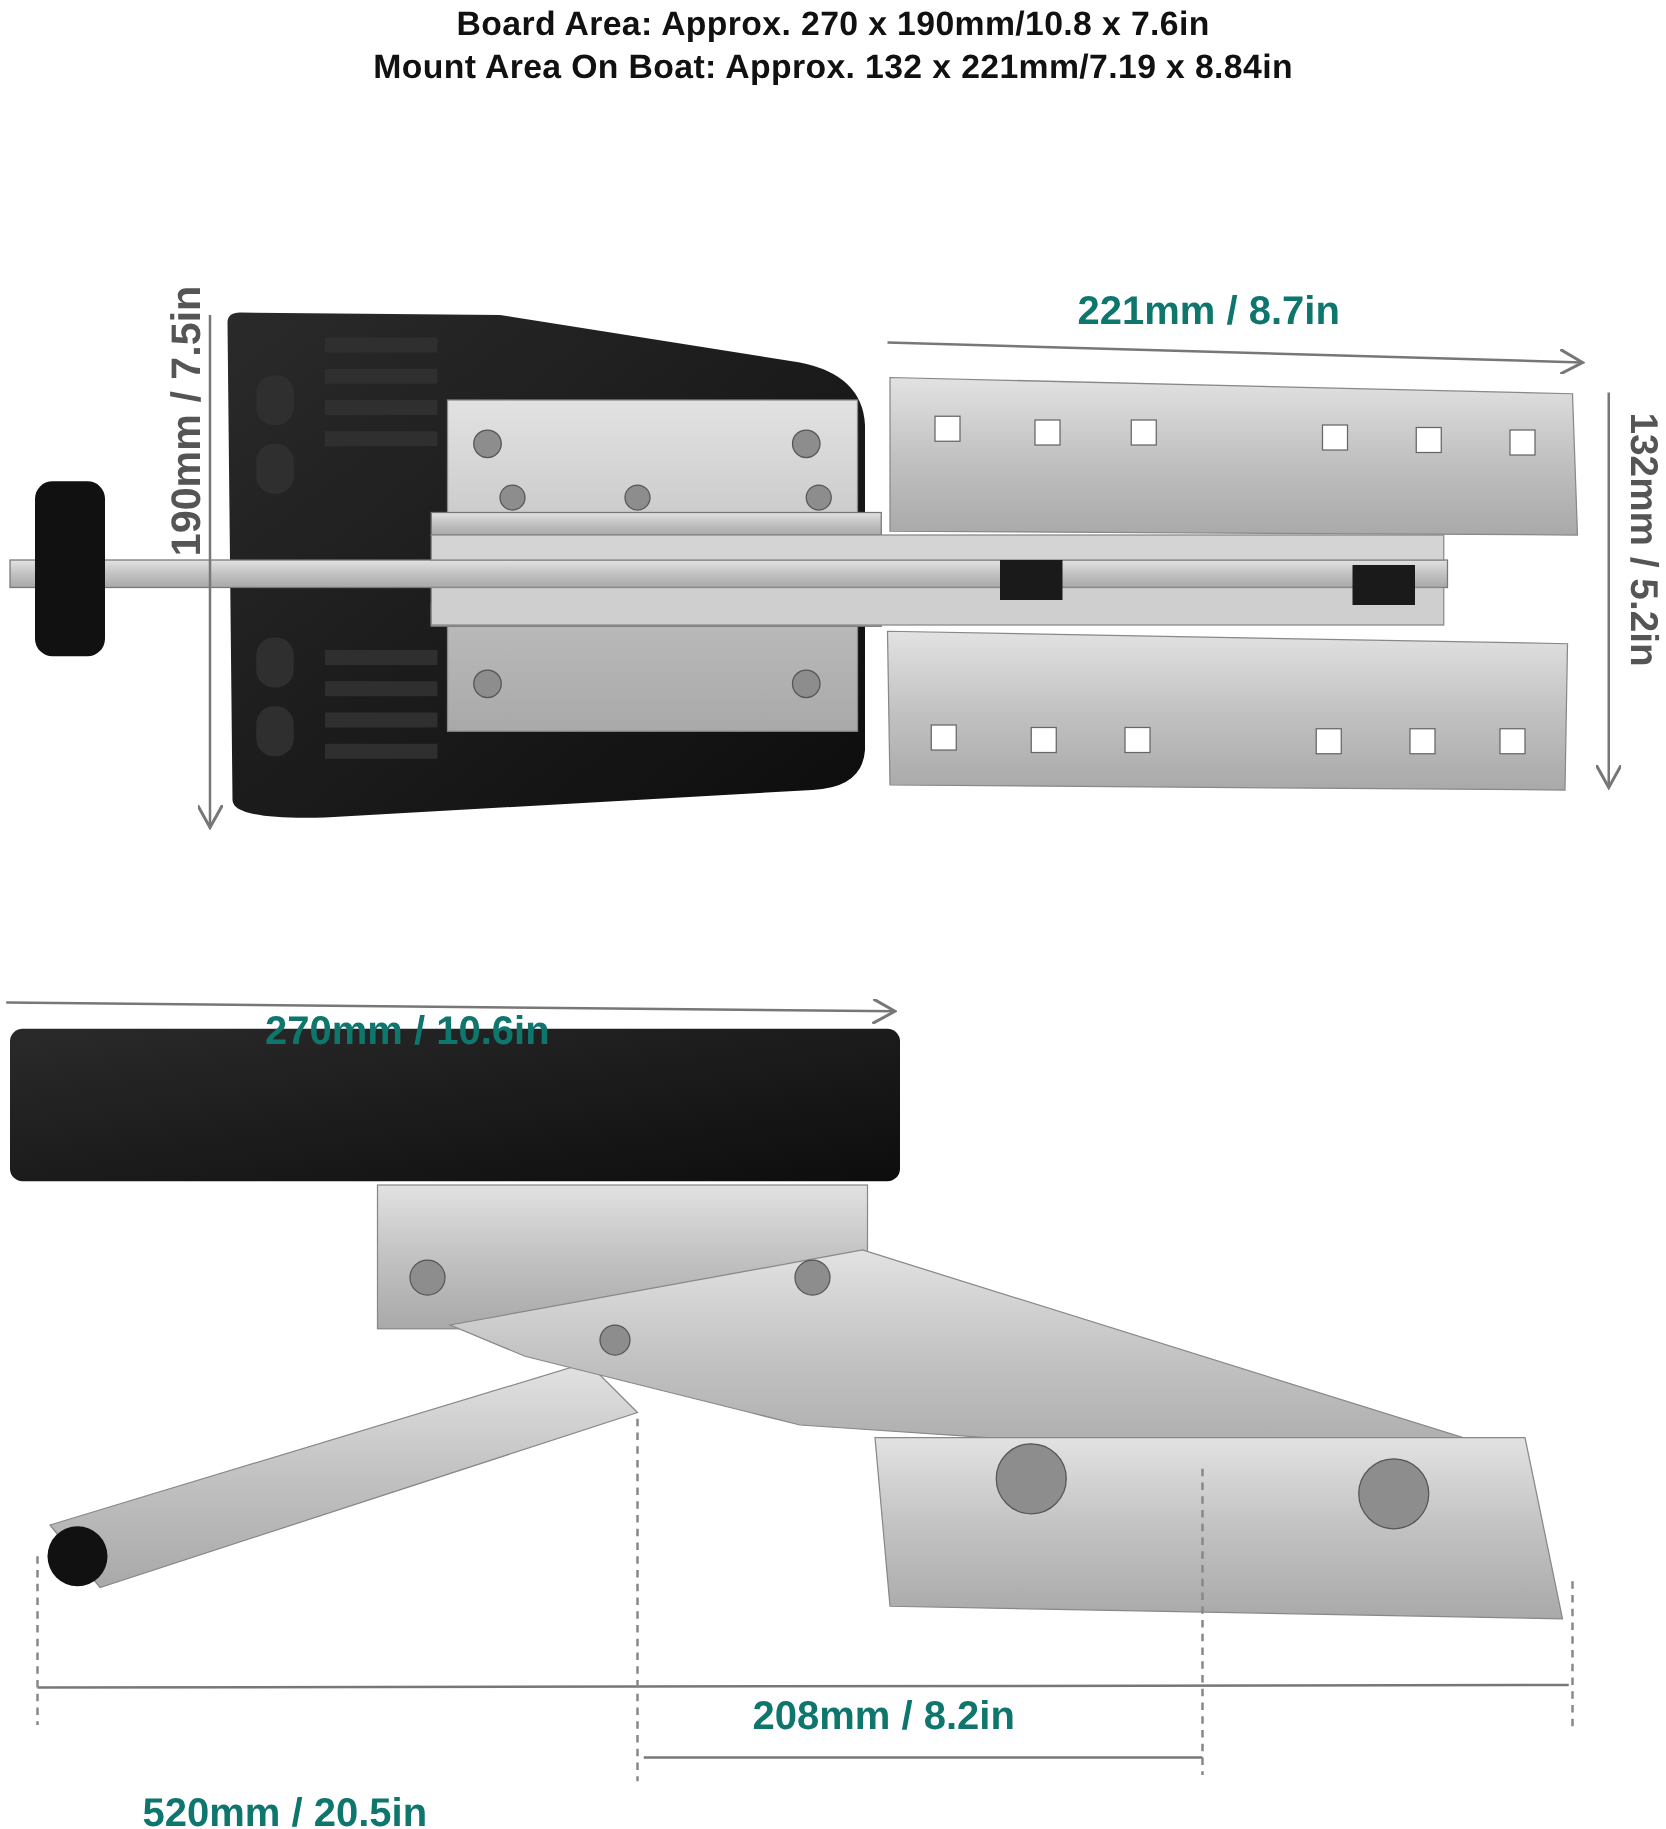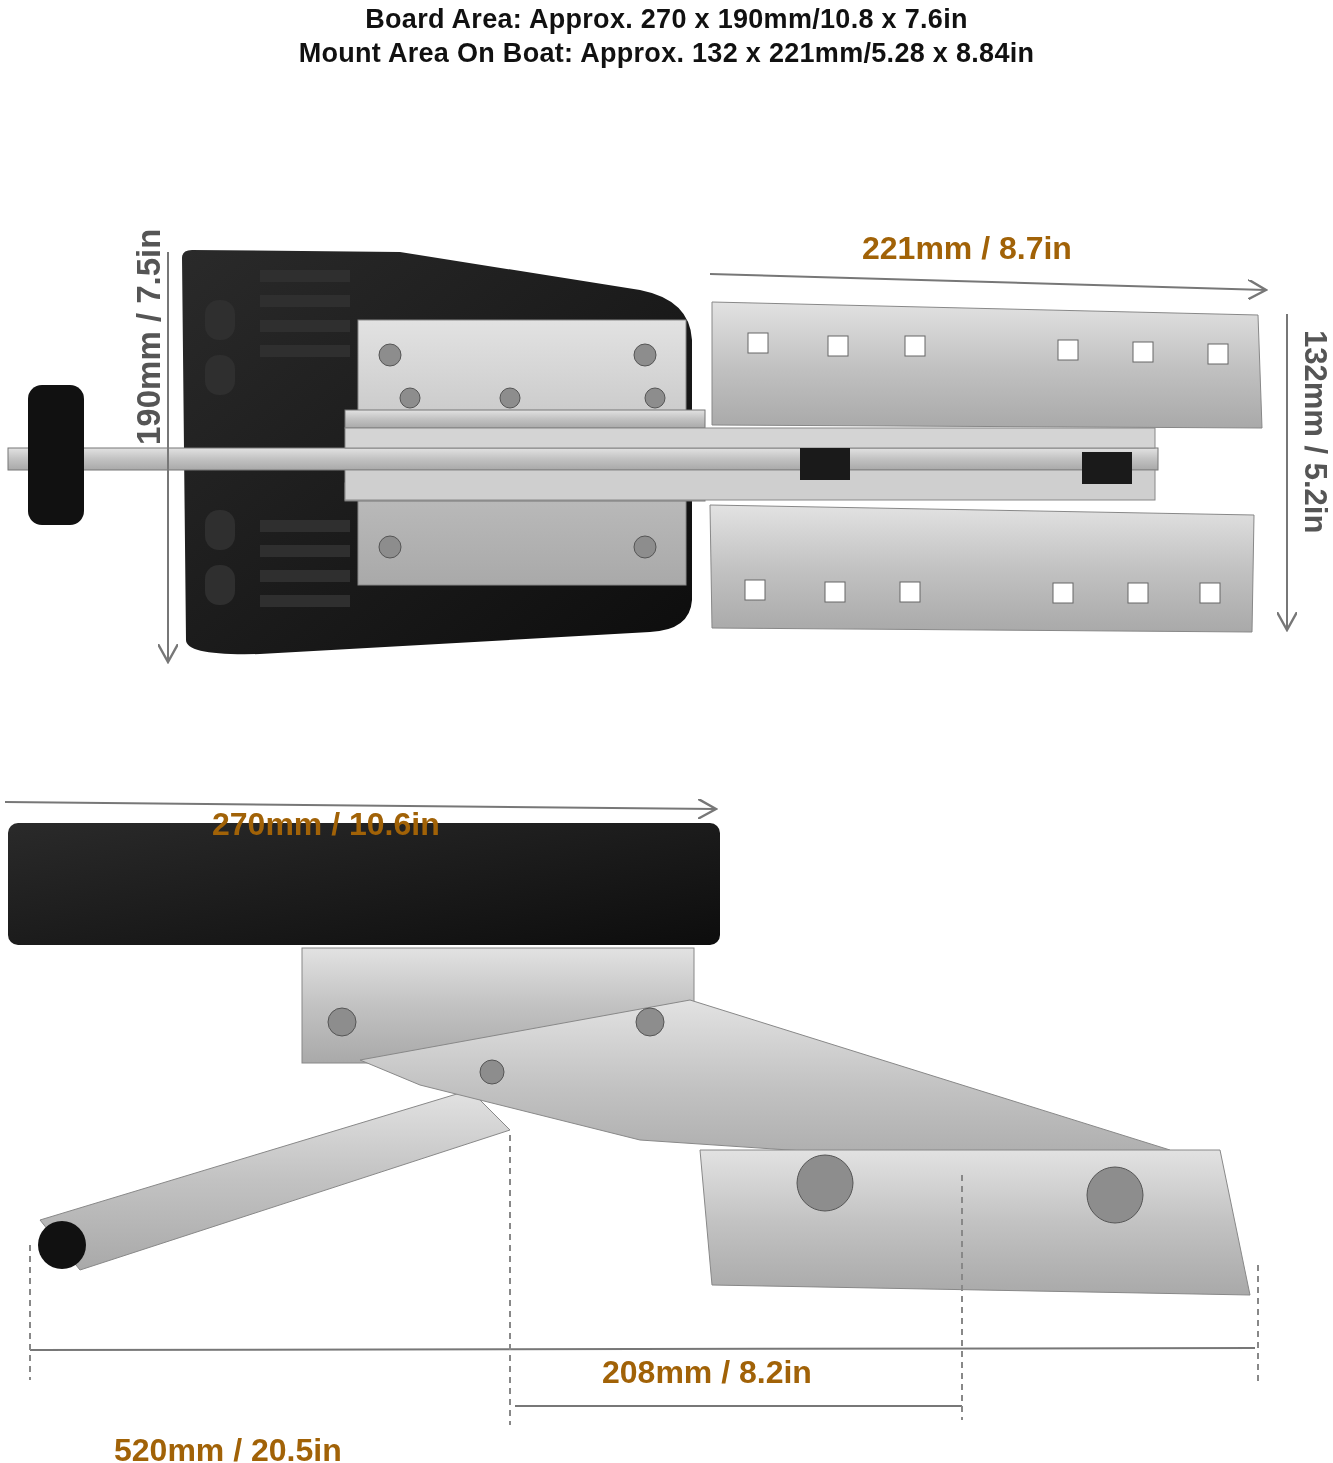--- a/index.html
+++ b/index.html
@@ -1,29 +1,29 @@
 <!DOCTYPE html>
 <html><head>
 <meta charset="utf-8">
 <style>
   * { box-sizing: border-box; margin: 0; padding: 0; }
   html, body { width: 1333px; height: 1463px; background: #ffffff; overflow: hidden; }
   body { position: relative; font-family: "Liberation Sans", "DejaVu Sans", sans-serif; }
   .header { position: absolute; left: 0; top: 2px; width: 1333px; text-align: center; }
   .header-line { font-size: 27px; font-weight: bold; color: #111; line-height: 34px; letter-spacing: 0.3px; }
-  .dim { position: absolute; font-weight: bold; color: #a16207; font-size: 32px; white-space: nowrap; }
+  .dim { position: absolute; font-weight: bold; color: #0f766e; font-size: 32px; white-space: nowrap; }
   .vdim { position: absolute; font-weight: bold; color: #555; font-size: 32px; white-space: nowrap; }
   svg.drawing { position: absolute; left: 0; top: 0; }
 </style>
 </head>
 <body>
 
 <div class="header">
   <div class="header-line">Board Area: Approx. 270 x 190mm/10.8 x 7.6in</div>
-  <div class="header-line">Mount Area On Boat: Approx. 132 x 221mm/5.28 x 8.84in</div>
+  <div class="header-line">Mount Area On Boat: Approx. 132 x 221mm/7.19 x 8.84in</div>
 </div>
 
 <svg class="drawing" width="1333" height="1463" viewBox="0 0 1333 1463">
   <defs>
     <linearGradient id="metal" x1="0" y1="0" x2="0" y2="1">
       <stop offset="0" stop-color="#e2e2e2"></stop>
       <stop offset="0.5" stop-color="#c2c2c2"></stop>
       <stop offset="1" stop-color="#a9a9a9"></stop>
     </linearGradient>
     <linearGradient id="board" x1="0" y1="0" x2="1" y2="1">

